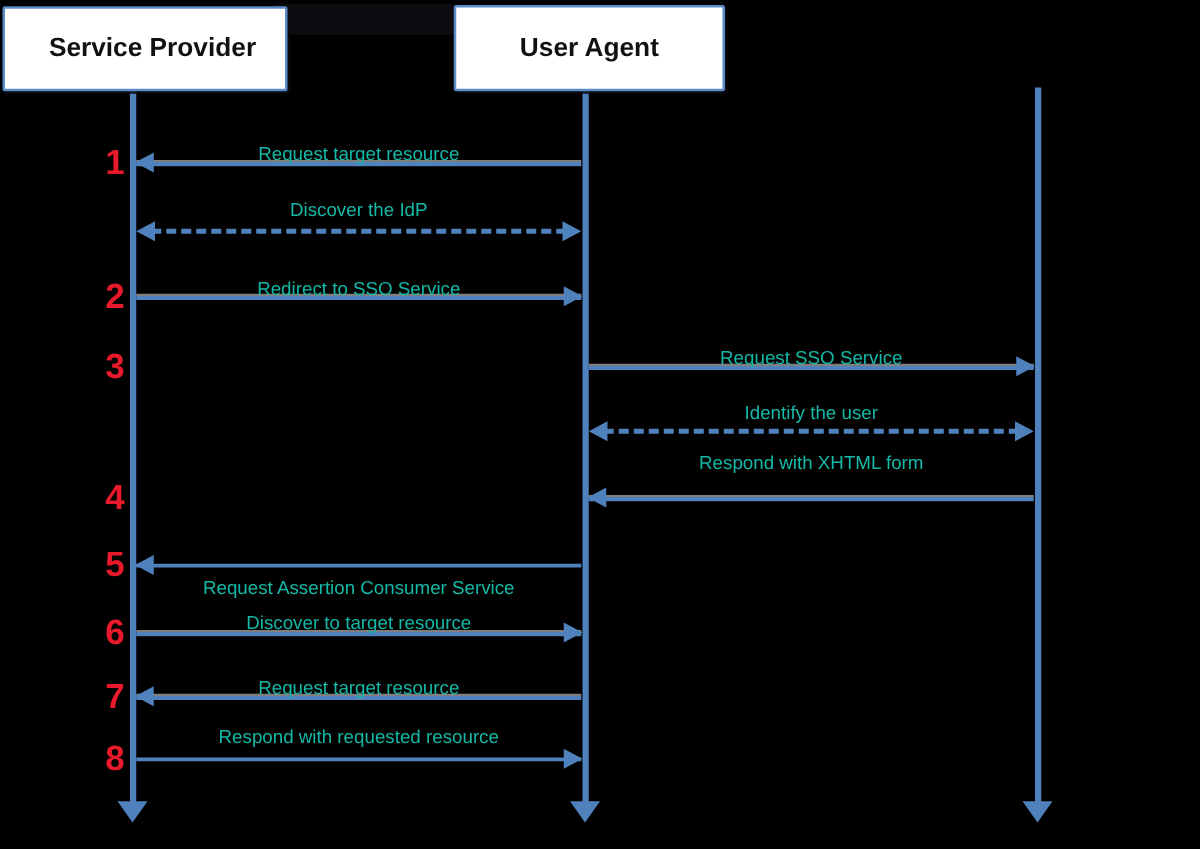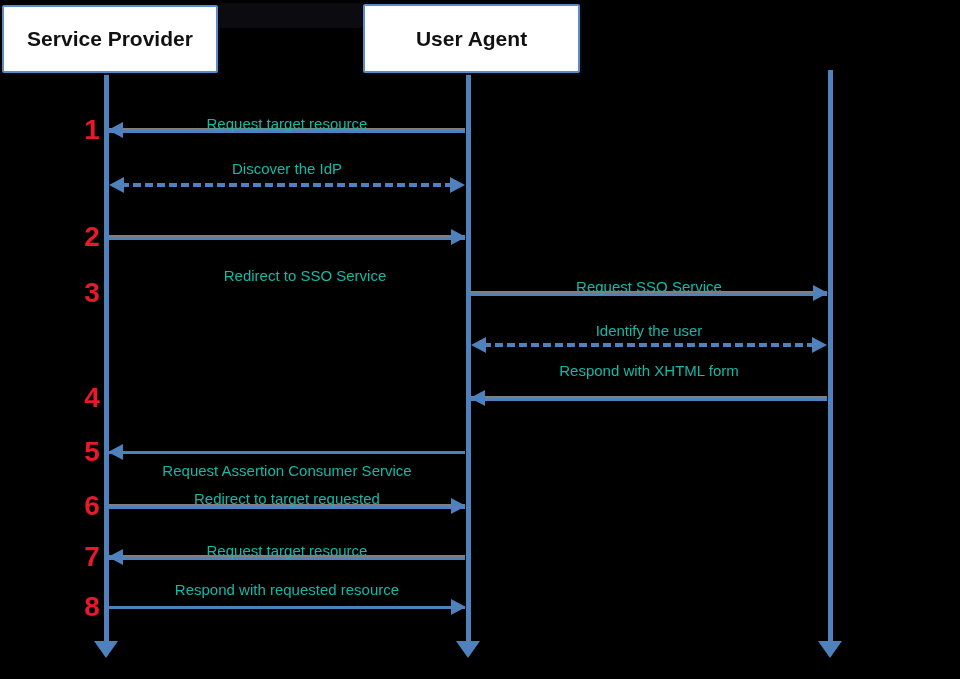--- a/index.html
+++ b/index.html
@@ -45,59 +45,59 @@
   <div class="watermark"></div>
 
   <div class="lifeline" style="left:104px;top:68px;height:574px;"></div>
   <div class="lifeline" style="left:466px;top:68px;height:574px;"></div>
   <div class="lifeline" style="left:828px;top:70px;height:572px;"></div>
 
   <div class="lifeline-end" style="left:94px;top:641px;"></div>
   <div class="lifeline-end" style="left:456px;top:641px;"></div>
   <div class="lifeline-end" style="left:818px;top:641px;"></div>
 
-  <div class="actor-box" style="left:2px;top:5px;width:212px;height:64px;">
+  <div class="actor-box" style="left:2px;top:5px;width:212px;height:64px;padding-left:12px;">
     <span>Service Provider</span>
   </div>
   <div class="actor-box" style="left:363px;top:4px;width:213px;height:65px;">
     <span>User Agent</span>
   </div>
 
   <div id="messages">
       <div class="msg-line" style="left: 109px; width: 356px; top: 128px;"></div>
       <div class="tri-left" style="left: 108px; top: 122px;"></div>
       <div class="msg-label" style="left: 117px; width: 340px; top: 115px;">Request target resource</div>
       <div class="msg-num" style="left: 81px; top: 114px;">1</div>
       <div class="msg-dashed" style="left: 121px; width: 332px; top: 183px;"></div>
       <div class="tri-left" style="left: 109px; top: 177px;"></div>
       <div class="tri-right" style="left: 450px; top: 177px;"></div>
       <div class="msg-label" style="left: 117px; width: 340px; top: 160px;">Discover the IdP</div>
       <div class="msg-line" style="left: 109px; width: 356px; top: 235px;"></div>
       <div class="tri-right" style="left: 451px; top: 229px;"></div>
-      <div class="msg-label" style="left: 135px; width: 340px; top: 223px; margin-top: 44px;">Redirect to SSO Service</div>
+      <div class="msg-label" style="left: 117px; width: 340px; top: 223px;">Redirect to SSO Service</div>
       <div class="msg-num" style="left: 81px; top: 221px;">2</div>
       <div class="msg-line" style="left: 471px; width: 356px; top: 291px;"></div>
       <div class="tri-right" style="left: 813px; top: 285px;"></div>
       <div class="msg-label" style="left: 479px; width: 340px; top: 278px;">Request SSO Service</div>
       <div class="msg-num" style="left: 81px; top: 277px;">3</div>
       <div class="msg-dashed" style="left: 483px; width: 332px; top: 343px;"></div>
       <div class="tri-left" style="left: 471px; top: 337px;"></div>
       <div class="tri-right" style="left: 812px; top: 337px;"></div>
       <div class="msg-label" style="left: 479px; width: 340px; top: 322px;">Identify the user</div>
       <div class="msg-line" style="left: 471px; width: 356px; top: 396px;"></div>
       <div class="tri-left" style="left: 470px; top: 390px;"></div>
       <div class="msg-label" style="left: 479px; width: 340px; top: 362px;">Respond with XHTML form</div>
       <div class="msg-num" style="left: 81px; top: 382px;">4</div>
       <div class="msg-line thin" style="left: 109px; width: 356px; top: 451px;"></div>
       <div class="tri-left" style="left: 108px; top: 444px;"></div>
       <div class="msg-label" style="left: 117px; width: 340px; top: 462px;">Request Assertion Consumer Service</div>
       <div class="msg-num" style="left: 81px; top: 436px;">5</div>
       <div class="msg-line" style="left: 109px; width: 356px; top: 504px;"></div>
       <div class="tri-right" style="left: 451px; top: 498px;"></div>
-      <div class="msg-label" style="left: 117px; width: 340px; top: 490px;">Redirect to target requested</div>
+      <div class="msg-label" style="left: 117px; width: 340px; top: 490px;">Discover to target resource</div>
       <div class="msg-num" style="left: 81px; top: 490px;">6</div>
       <div class="msg-line" style="left: 109px; width: 356px; top: 555px;"></div>
       <div class="tri-left" style="left: 108px; top: 549px;"></div>
       <div class="msg-label" style="left: 117px; width: 340px; top: 542px;">Request target resource</div>
       <div class="msg-num" style="left: 81px; top: 541px;">7</div>
       <div class="msg-line thin" style="left: 109px; width: 356px; top: 606px;"></div>
       <div class="tri-right" style="left: 451px; top: 599px;"></div>
       <div class="msg-label" style="left: 117px; width: 340px; top: 581px;">Respond with requested resource</div>
       <div class="msg-num" style="left: 81px; top: 591px;">8</div>
     </div>

